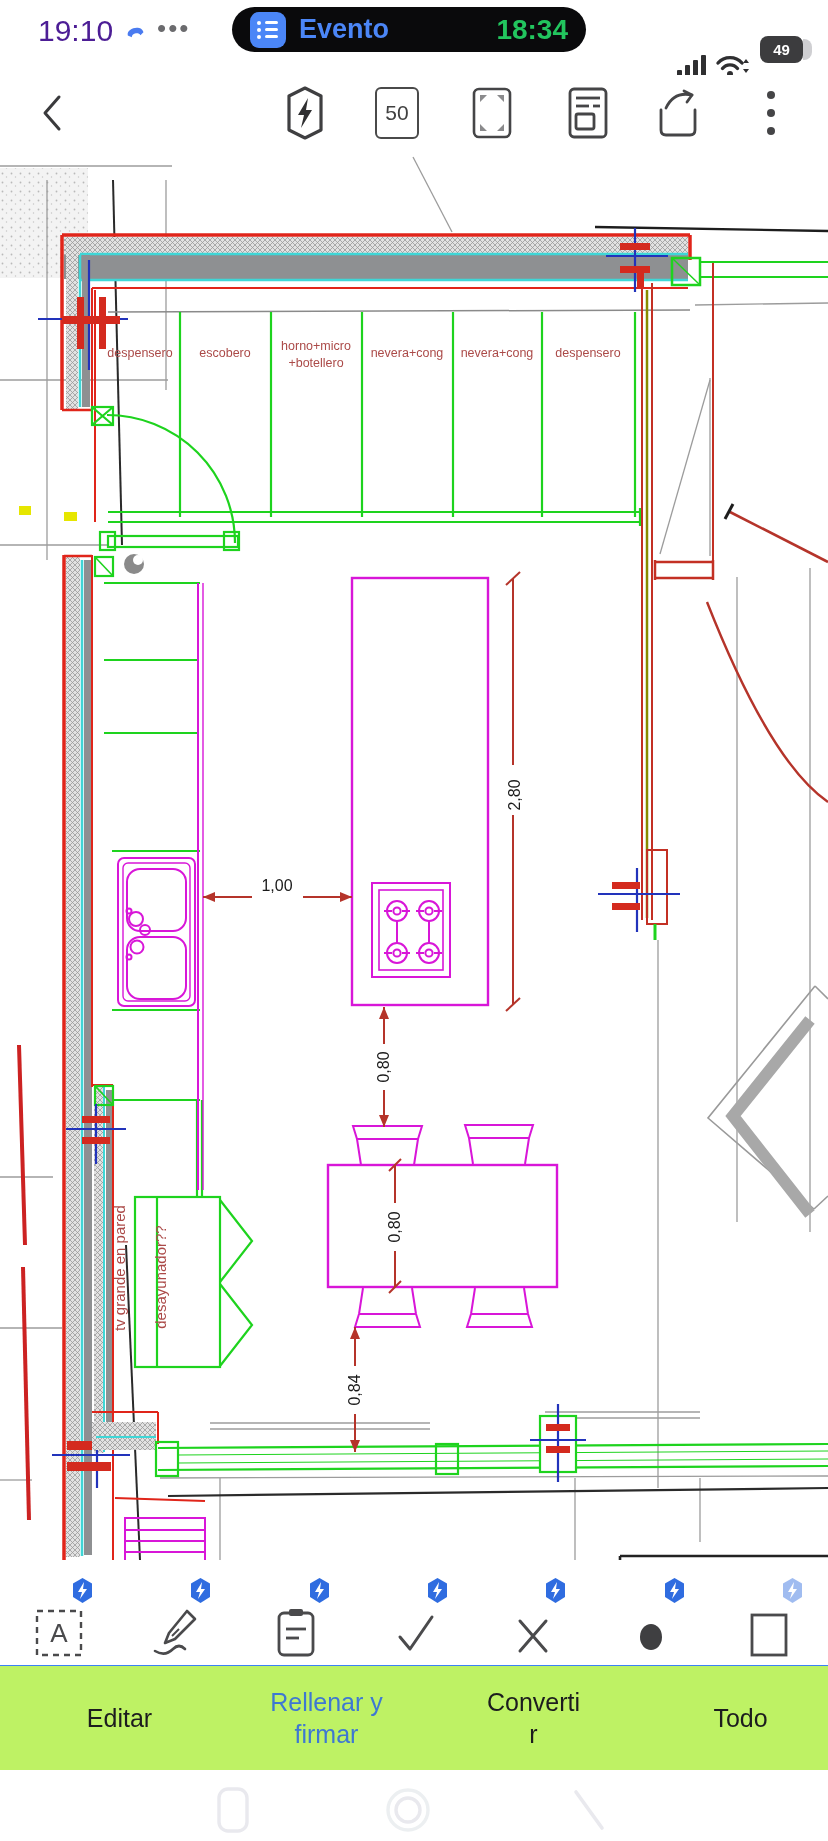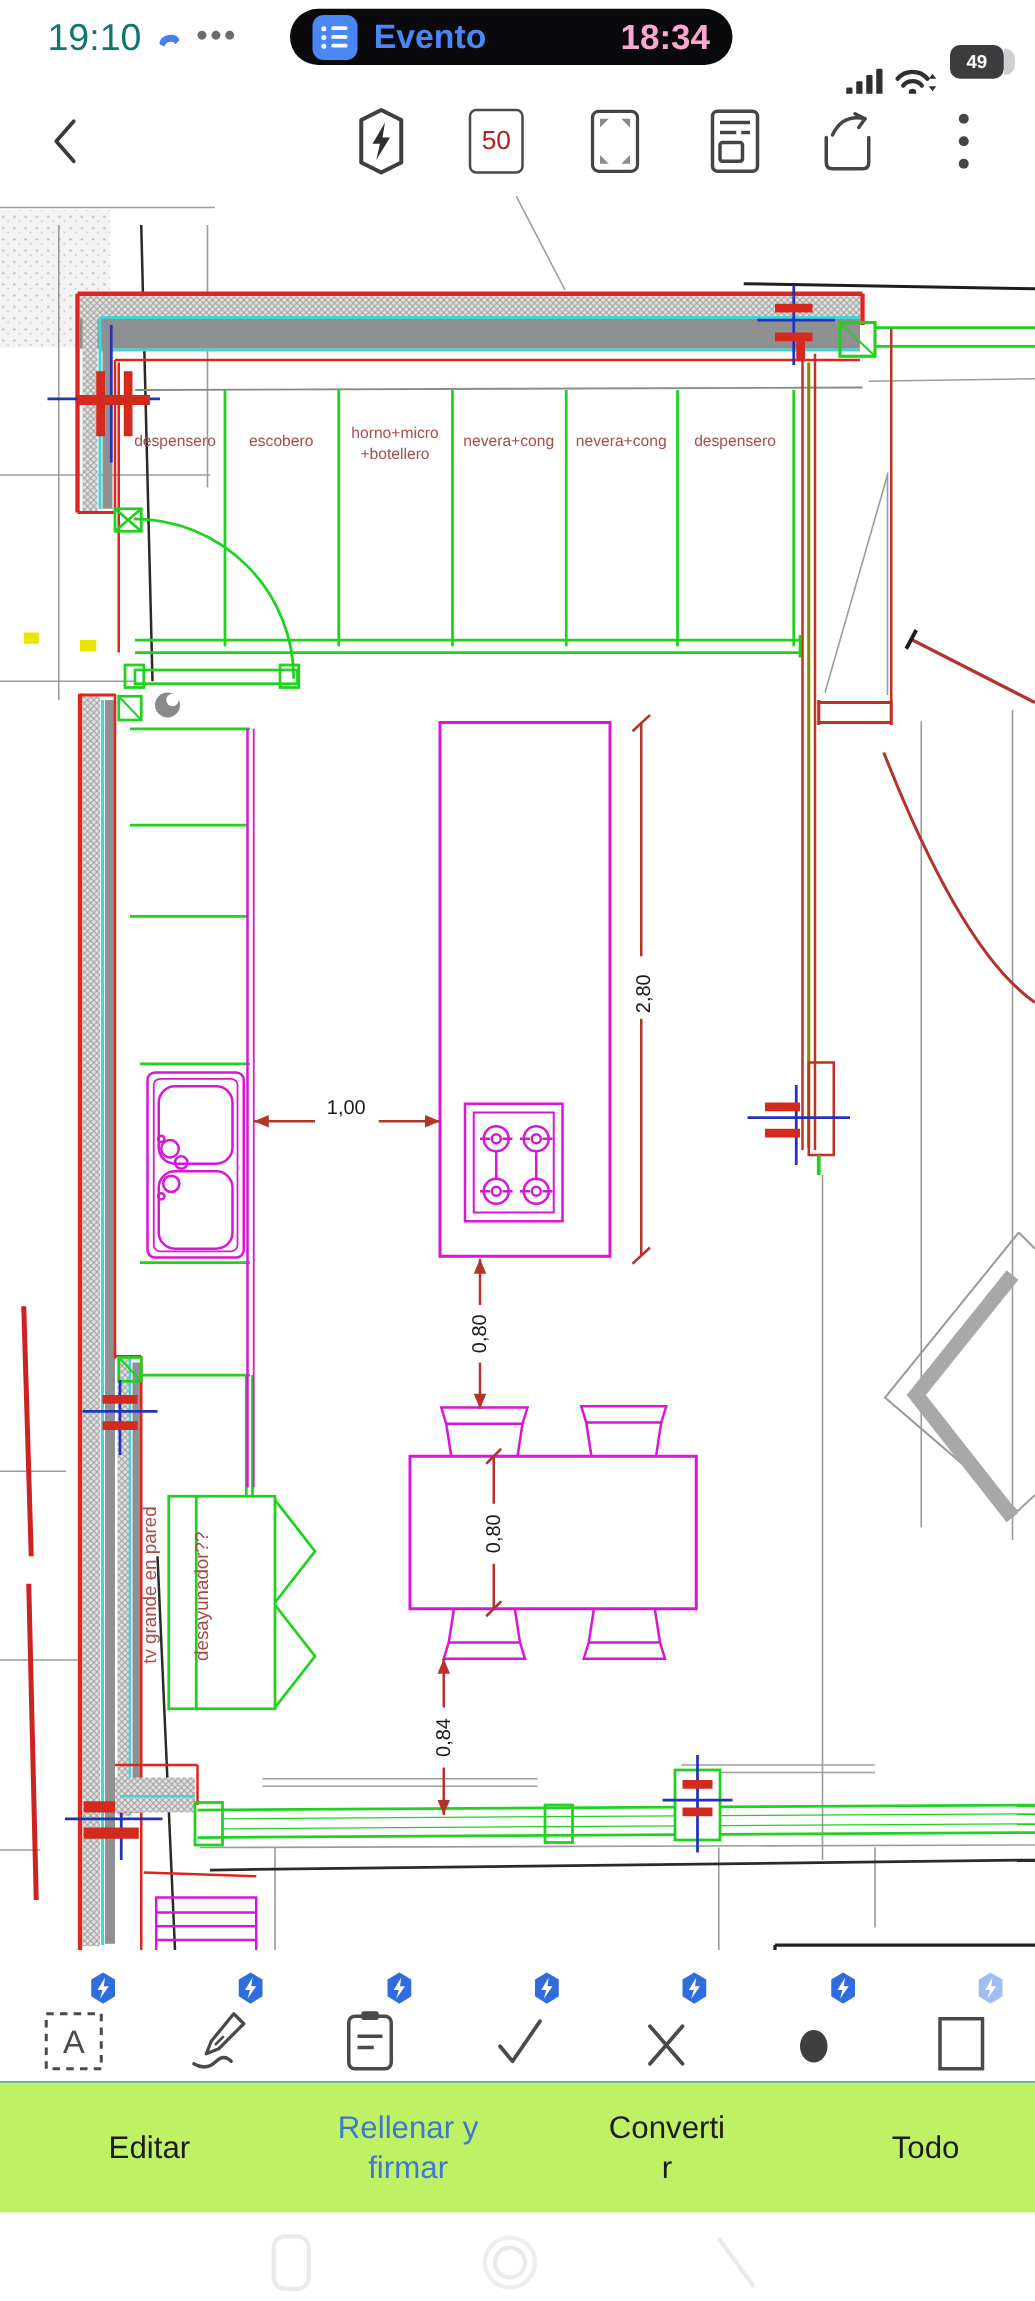--- a/index.html
+++ b/index.html
@@ -1,41 +1,41 @@
 <!DOCTYPE html>
 <html><head>
 <meta charset="utf-8">
 <style>
   html,body{margin:0;padding:0;background:#fff;}
   .screen{position:relative;width:828px;height:1841px;background:#fff;overflow:hidden;
           font-family:"Liberation Sans",sans-serif;}
   
   .statusbar{position:absolute;top:0;left:0;width:828px;height:75px;background:#fff;}
   .sb-left{position:absolute;left:38px;top:14px;display:flex;align-items:center;gap:10px;}
-  .sb-time{font-size:30px;font-weight:500;color:#0f766e;}
+  .sb-time{font-size:30px;font-weight:500;color:#4c1d95;}
   .sb-dots{font-size:26px;color:#6b6b6e;letter-spacing:2px;margin-top:-6px;}
   .pill{position:absolute;left:232px;top:7px;width:354px;height:45px;background:#0a0a0c;
         border-radius:32px;display:flex;align-items:center;padding:0 18px;box-sizing:border-box;}
   .pill-icon{width:36px;height:36px;border-radius:9px;background:#4b86f7;position:relative;flex:0 0 auto;}
   .pill-icon i{position:absolute;left:15px;height:3.5px;background:#fff;border-radius:2px;}
   .pill-icon b{position:absolute;left:7px;width:4px;height:4px;background:#fff;border-radius:50%;}
   .pill-app{color:#4b86f7;font-size:27px;font-weight:600;margin-left:13px;}
-  .pill-time{color:#f9a8d4;font-size:28px;font-weight:600;margin-left:auto;}
+  .pill-time{color:#22c55e;font-size:28px;font-weight:600;margin-left:auto;}
   .sb-right{position:absolute;right:16px;top:36px;display:flex;align-items:flex-end;gap:9px;}
   .sig{display:flex;align-items:flex-end;gap:3px;height:24px;}
   .sig span{width:5px;background:#2f2f31;border-radius:1px;display:block;}
   .batt{position:relative;width:52px;height:45px;margin-bottom:-2px;}
   .batt .body{position:absolute;left:0;top:0;width:43px;height:27px;background:#3c3c3e;border-radius:8px;
         color:#fff;font-size:15px;font-weight:700;display:flex;align-items:center;justify-content:center;}
   .batt .tail{position:absolute;right:0;top:3px;width:9px;height:21px;background:#cfcfd2;border-radius:0 8px 8px 0;}
   
   .toolbar{position:absolute;top:75px;left:0;width:828px;height:75px;background:#fff;}
   .tb-ic{position:absolute;top:50%;transform:translate(-50%,-50%);}
   .pagebox{width:40px;height:48px;border:2.5px solid #4a4a4a;border-radius:6px;display:flex;
-           align-items:center;justify-content:center;font-size:21px;color:#b91c1c;font-weight:500;}
+           align-items:center;justify-content:center;font-size:21px;color:#404040;font-weight:500;}
   
   .plan{position:absolute;top:150px;left:0;width:800px;height:1410px;background:#fff;}
   .cadtxt{font-family:"Liberation Sans",sans-serif;fill:#ab4a48;}
   .dimtxt{font-family:"Liberation Sans",sans-serif;fill:#1a1a1a;}
   
   .tools{position:absolute;top:1560px;left:0;width:828px;height:105px;background:#fff;
          display:flex;justify-content:space-around;align-items:flex-end;padding-bottom:6px;box-sizing:border-box;}
   .tool{position:relative;width:60px;height:80px;display:flex;align-items:flex-end;justify-content:center;}
   .badge{position:absolute;top:-2px;right:-6px;}
   

